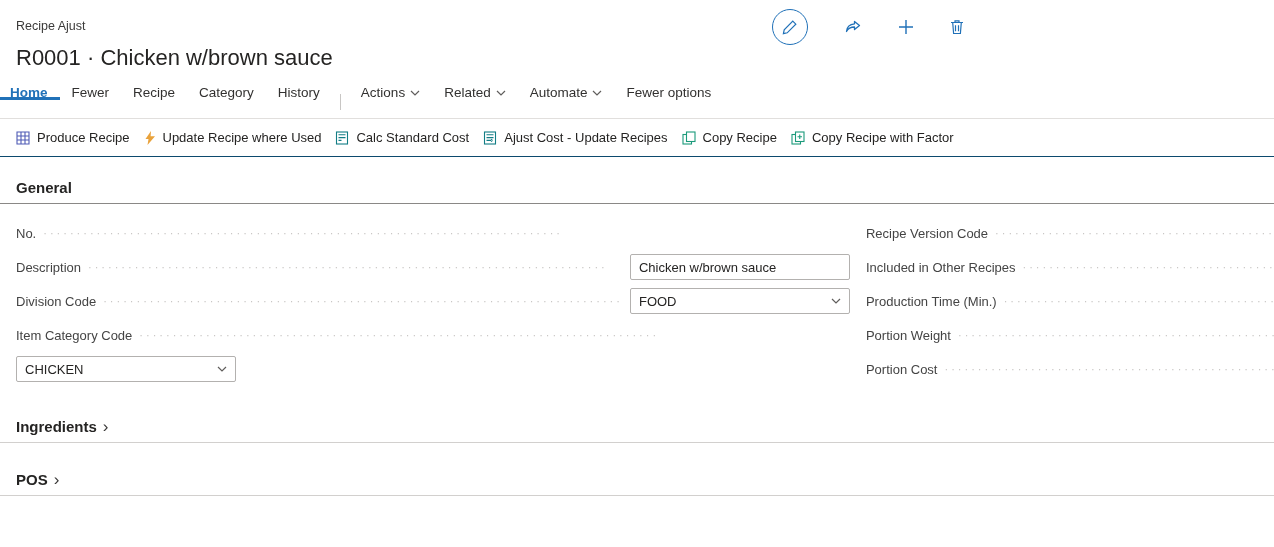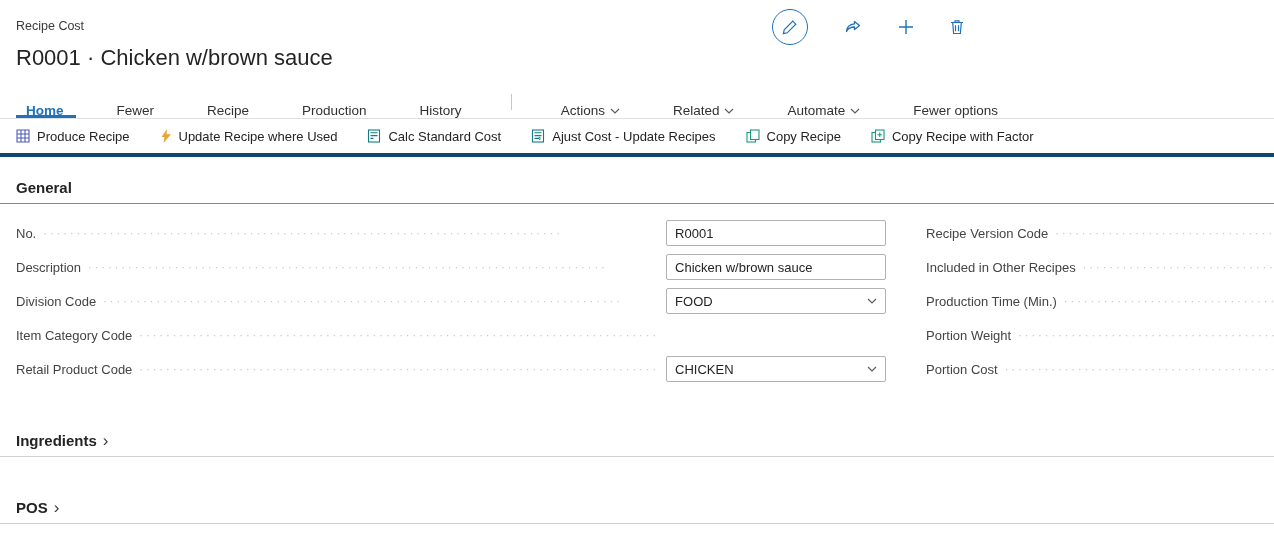--- a/index.html
+++ b/index.html
@@ -11,53 +11,53 @@
   }
   
   .topbar { padding:18px 16px 0; }
   .breadcrumb { font-size:12.5px; color:#3b3a39; cursor:pointer; }
   .header-icons { position:absolute; top:9px; left:772px; display:flex; align-items:center; gap:36px; }
   .icon-btn { background:none; border:none; padding:0; cursor:pointer; display:flex; align-items:center; justify-content:center; }
   .edit-circle { width:36px; height:36px; border:1px solid #2071b8; border-radius:50%; }
   
   .page-title { margin:12px 16px 0; font-size:22px; font-weight:400; color:#252423; }
   
-  .tabs { margin-top:14px; height:34px; display:flex; align-items:flex-end; padding:0 16px; border-bottom:1px solid #e1dfdd;gap:29px; }
+  .tabs { margin-top:14px; height:34px; display:flex; align-items:flex-start; padding:0 0; border-bottom:1px solid #e1dfdd; }
   .tab { display:flex; align-items:center; gap:5px; padding:0 12px; font-size:13.5px; color:#323130; cursor:pointer; white-space:nowrap; }
   .tab:first-child { padding-left:10px; }
   .tab.active { color:#2071b8; font-weight:700; box-shadow:inset 0 -3px 0 #2071b8; }
   .tab-sep { width:1px; height:16px; background:#c8c6c4; align-self:center; margin:0 8px; }
   
-  .actionbar { height:38px; display:flex; align-items:center; gap:30px; padding:0 16px; border-bottom:4px solid #0c4a6e; }
+  .actionbar { height:38px; display:flex; align-items:center; gap:14px; padding:0 16px; border-bottom:1px solid #0c4a6e; }
   .action { display:flex; align-items:center; gap:7px; cursor:pointer; color:#252423; white-space:nowrap; }
   
   .section-head { margin:22px 16px 0; padding:0 0 7px; font-size:15px; font-weight:700; color:#252423; }
   .rule { border-bottom:1px solid #8a8886; margin:0; }
   .rule.light { border-bottom:1px solid #d2d0ce; }
-  .collapsible { margin-top:42px; display:flex; align-items:center; gap:6px; cursor:pointer; }
+  .collapsible { margin-top:28px; display:flex; align-items:center; gap:6px; cursor:pointer; }
   .sec-chev { font-size:17px; color:#3b3a39; font-weight:400; line-height:1; }
   
-  .fields { padding:16px 16px 0; display:grid; grid-template-columns:repeat(3,1fr); column-gap:40px; }
+  .fields { padding:16px 16px 0; display:grid; grid-template-columns:repeat(3,1fr); column-gap:16px; }
   .frow { display:flex; align-items:center; height:26px; margin-bottom:8px; }
   .flabel { flex:1; min-width:0; display:flex; align-items:center; color:#444; }
   .lbl { white-space:nowrap; }
   .dots { flex:1; overflow:hidden; white-space:nowrap; margin:0 7px; color:#c6c4c2; letter-spacing:3px; font-size:11px; }
   .dots::before { content:"··············································································"; }
   .ctrl { width:220px; height:26px; border:1px solid #b3b1af; border-radius:2px; background:#fff;
           font-size:13px; color:#252423; padding:0 8px; display:flex; align-items:center;
           font-family:"Liberation Sans", sans-serif; }
   input.ctrl { outline:none; }
   .select { justify-content:space-between; cursor:pointer; }
   .select .val { overflow:hidden; white-space:nowrap; }
 </style>
 </head>
 <body>
 
 <div class="topbar">
-  <span class="breadcrumb">Recipe Cost</span>
+  <span class="breadcrumb">Recipe Ajust</span>
 </div>
 
 <div class="header-icons">
   <button class="icon-btn edit-circle" title="Edit">
     <svg width="16" height="16" viewBox="0 0 16 16">
         <path d="M10.8 2.2l3 3L5.2 13.8l-3.8.8.8-3.8z" fill="none" stroke="#2071b8" stroke-width="1.2"></path>
       </svg>
   </button>
   <button class="icon-btn" title="Share">
     <svg width="18" height="16" viewBox="0 0 18 16">
@@ -82,21 +82,21 @@
   <div class="tab active">
       <span>Home</span>
     </div>
   <div class="tab">
       <span>Fewer</span>
     </div>
   <div class="tab">
       <span>Recipe</span>
     </div>
   <div class="tab">
-      <span>Production</span>
+      <span>Category</span>
     </div>
   <div class="tab">
       <span>History</span>
     </div>
   <div class="tab-sep"></div>
   <div class="tab">
     <span>Actions</span>
     <svg width="10" height="6" viewBox="0 0 10 6">
         <path d="M1 1l4 4 4-4" fill="none" stroke="#605e5c" stroke-width="1.2"></path>
       </svg>
@@ -166,21 +166,20 @@
 <div class="rule"></div>
 
 <div class="fields">
 
   <div class="fcol">
     <div class="frow">
       <div class="flabel">
           <span class="lbl">No.</span>
           <span class="dots"></span>
         </div>
-      <input class="ctrl" type="text" value="R0001" style="">
     </div>
     <div class="frow">
       <div class="flabel">
           <span class="lbl">Description</span>
           <span class="dots"></span>
         </div>
       <input class="ctrl" type="text" value="Chicken w/brown sauce" style="">
     </div>
     <div class="frow">
       <div class="flabel">
@@ -194,24 +193,20 @@
           </svg>
       </div>
     </div>
     <div class="frow">
       <div class="flabel">
           <span class="lbl">Item Category Code</span>
           <span class="dots"></span>
         </div>
     </div>
     <div class="frow">
-      <div class="flabel">
-          <span class="lbl">Retail Product Code</span>
-          <span class="dots"></span>
-        </div>
       <div class="ctrl select">
         <span class="val">CHICKEN</span>
         <svg class="chev" width="10" height="6" viewBox="0 0 10 6">
             <path d="M1 1l4 4 4-4" fill="none" stroke="#605e5c" stroke-width="1.2"></path>
           </svg>
       </div>
     </div>
   </div>
 
   <div class="fcol">

